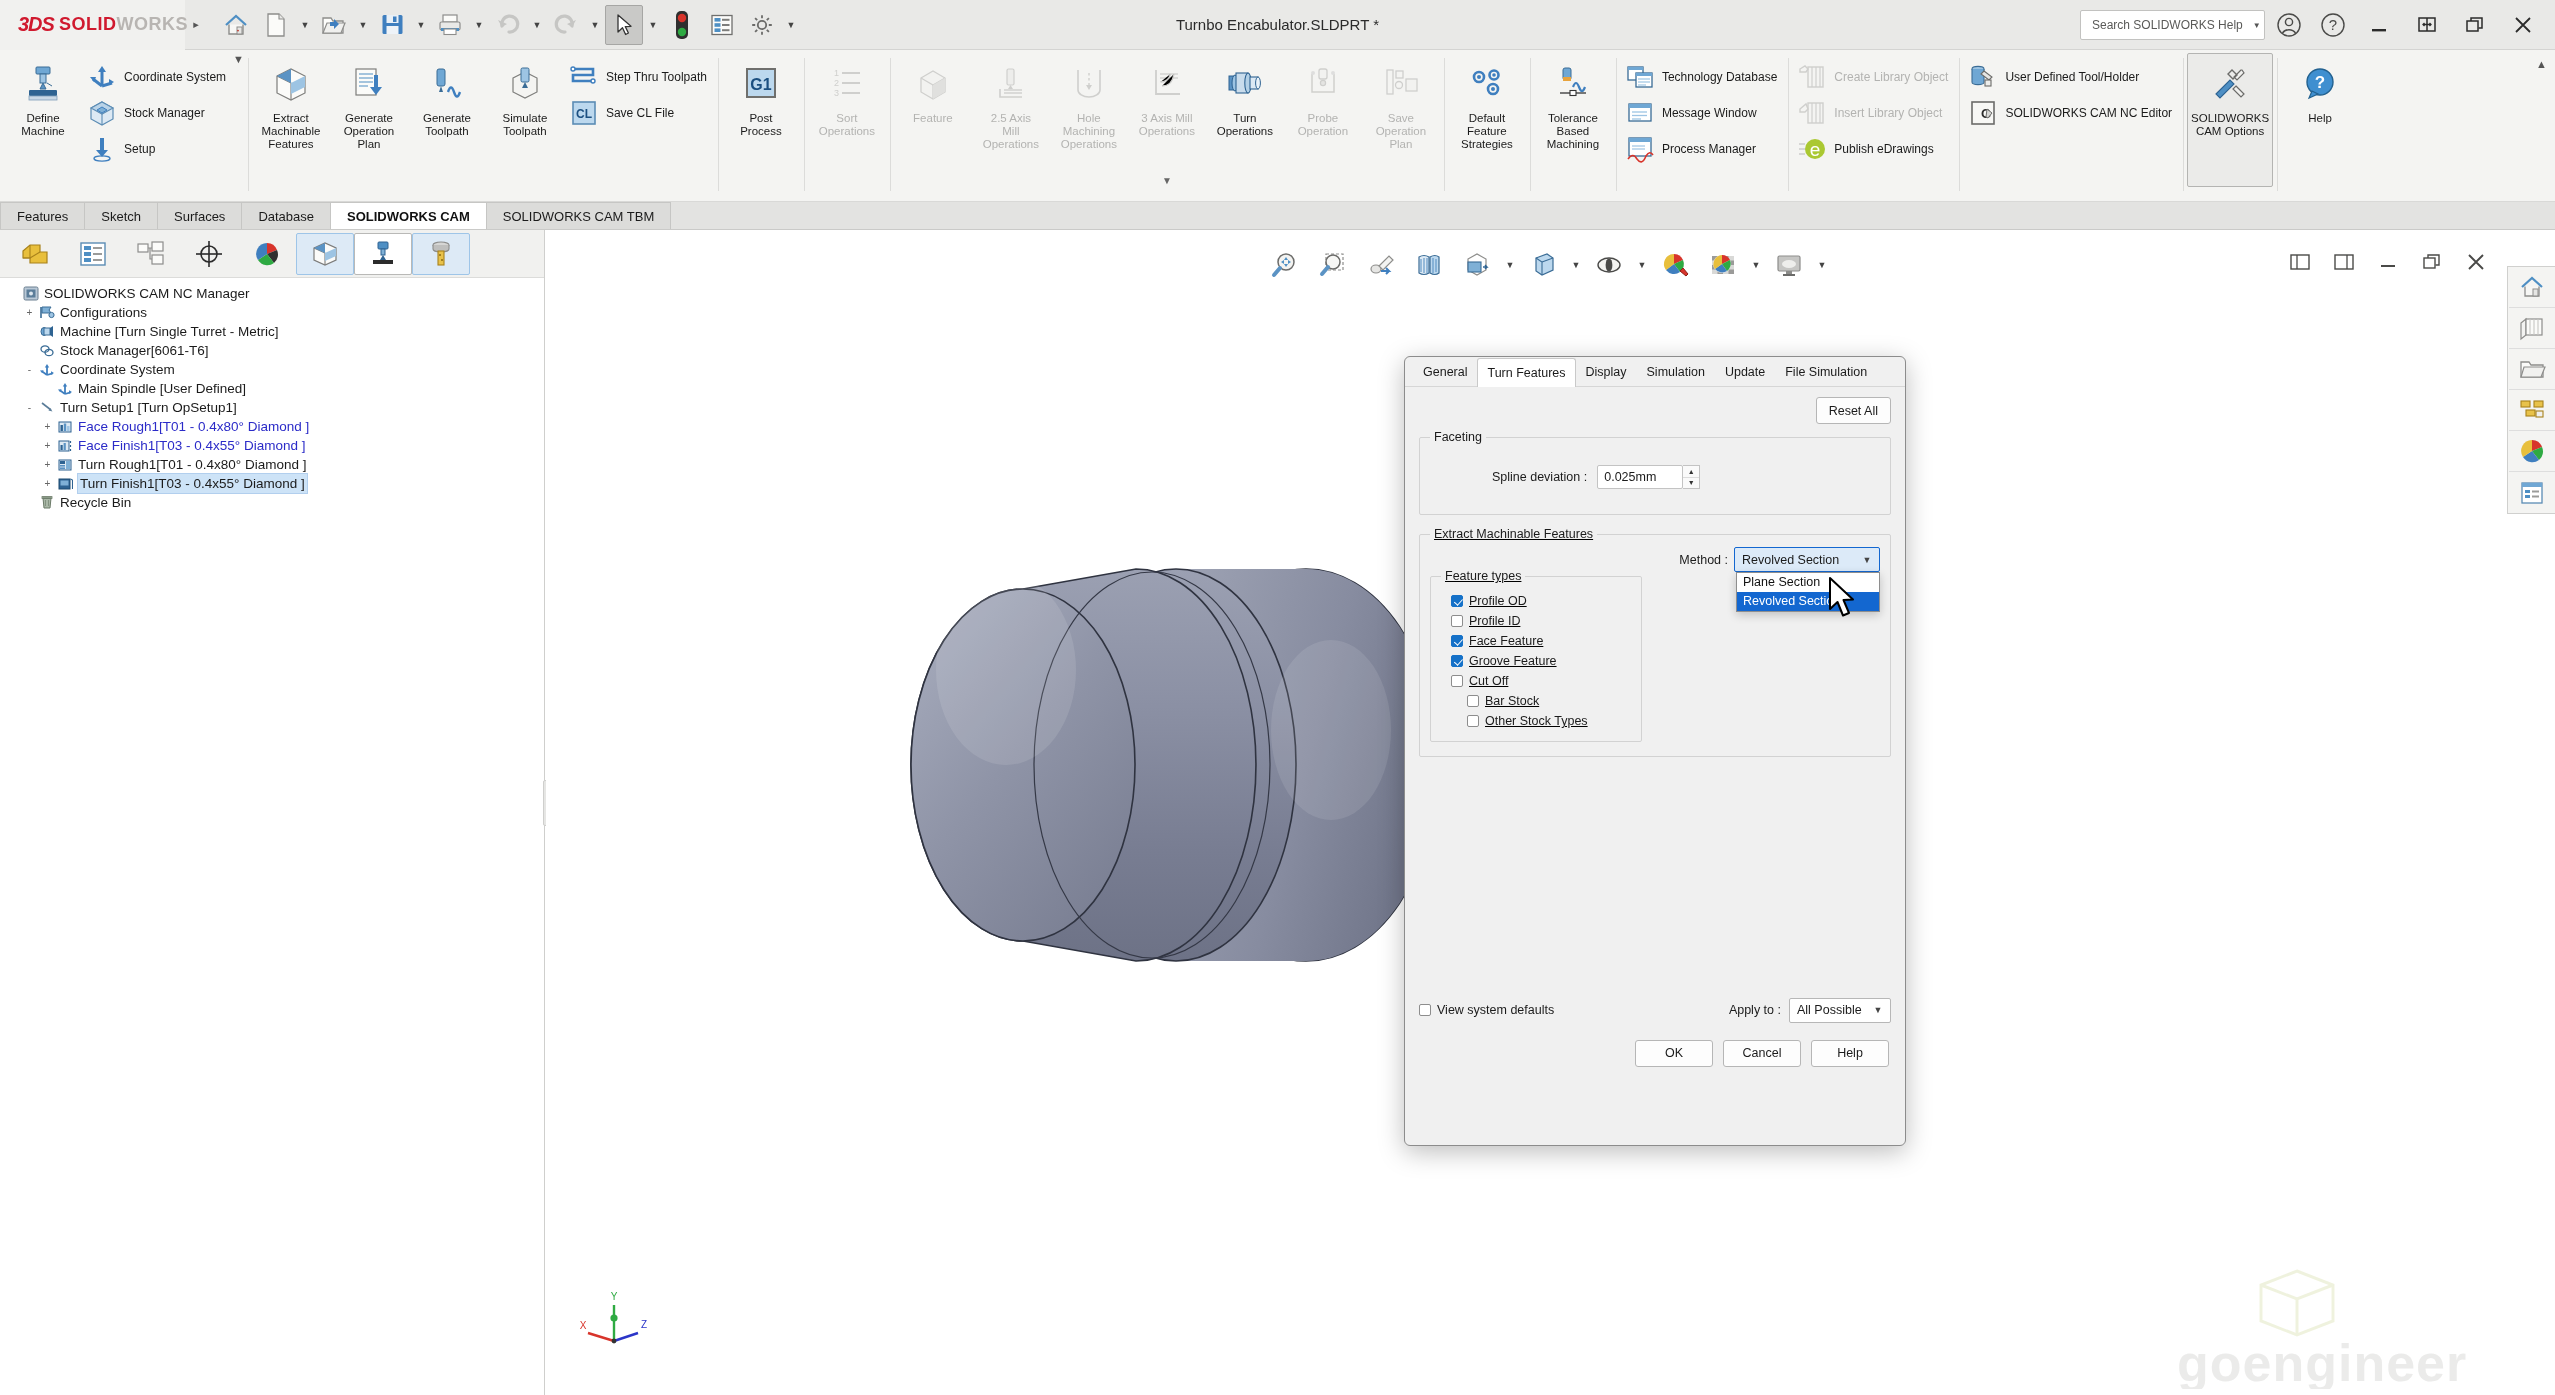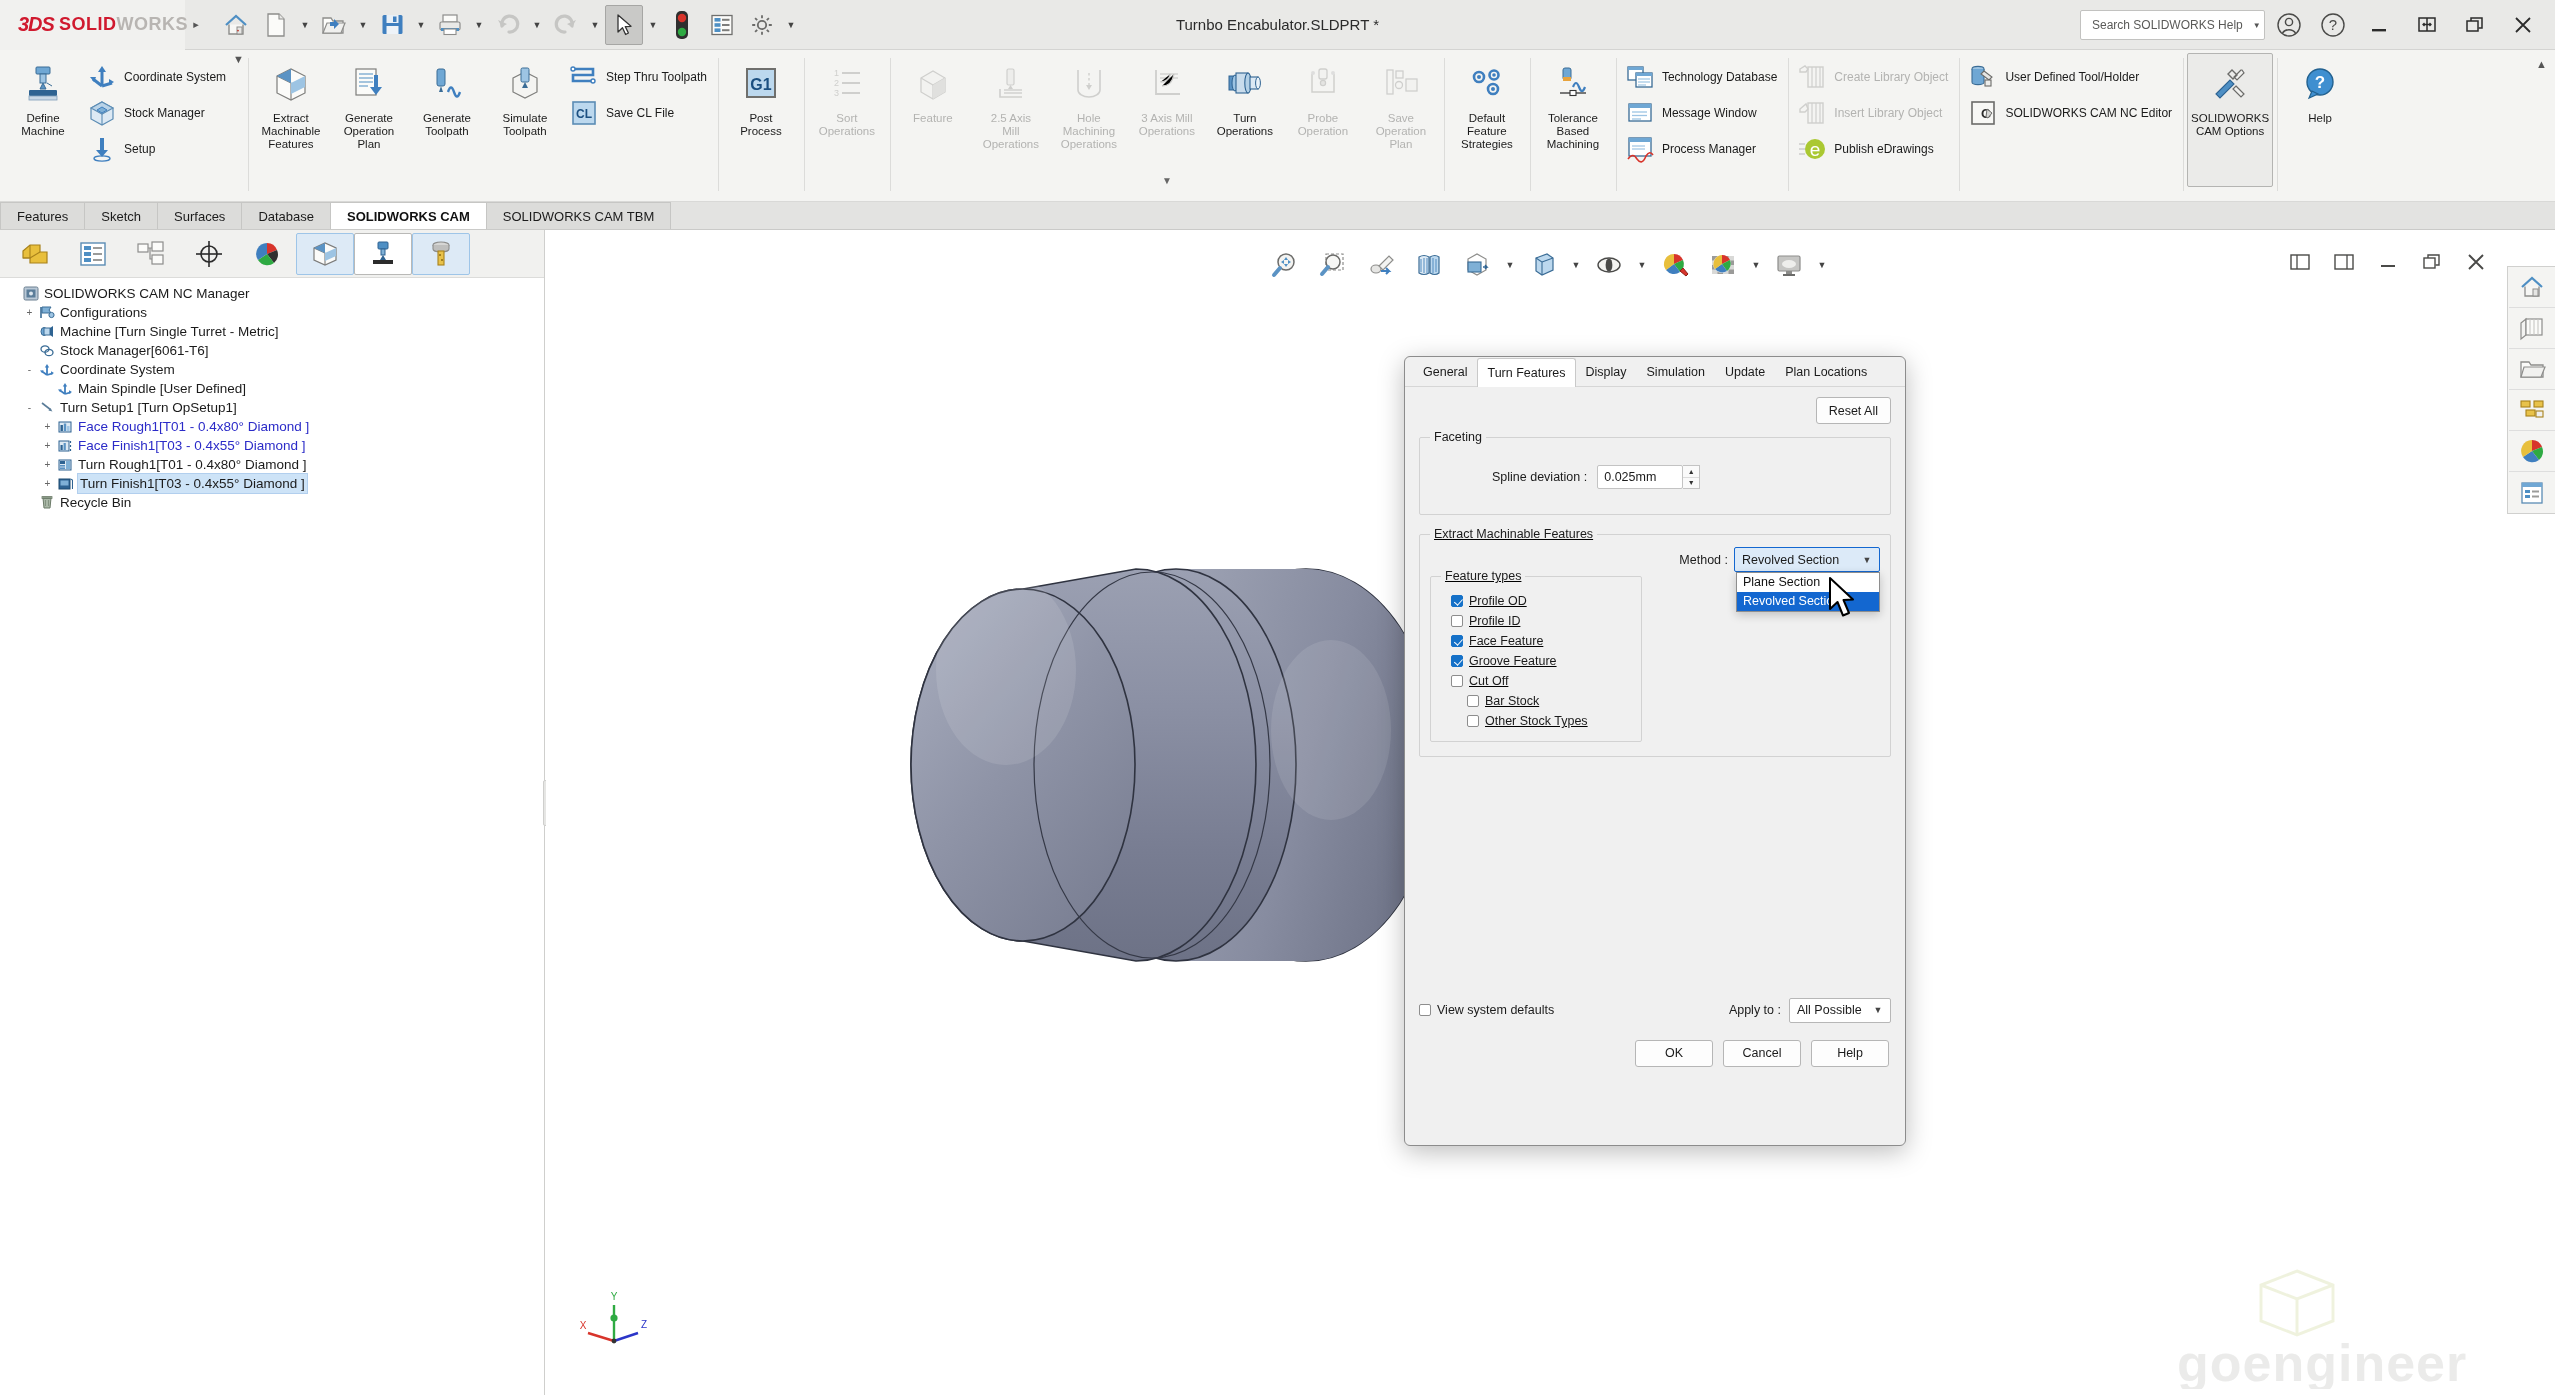--- a/index.html
+++ b/index.html
@@ -1331,21 +1331,21 @@
   </div>
 
   <div class="dialog">
 
     <div class="dlg-tabs">
       <div class="dtab">General</div>
       <div class="dtab active">Turn Features</div>
       <div class="dtab">Display</div>
       <div class="dtab">Simulation</div>
       <div class="dtab">Update</div>
-      <div class="dtab">Plan Locations</div>
+      <div class="dtab">File Simulation</div>
     </div>
 
     <div class="dlg-body">
       <div class="resetrow">
         <div class="btn">Reset All</div>
       </div>
 
       <fieldset class="gb">
         <legend>Faceting</legend>
         <div class="row" style="height:54px;padding-left:62px;">

